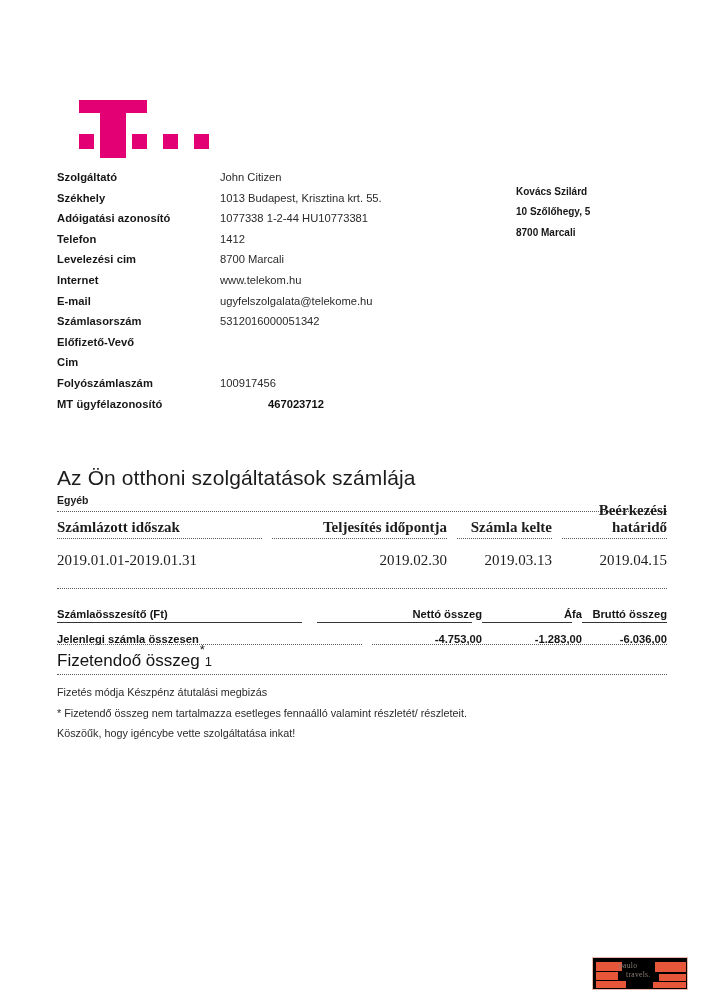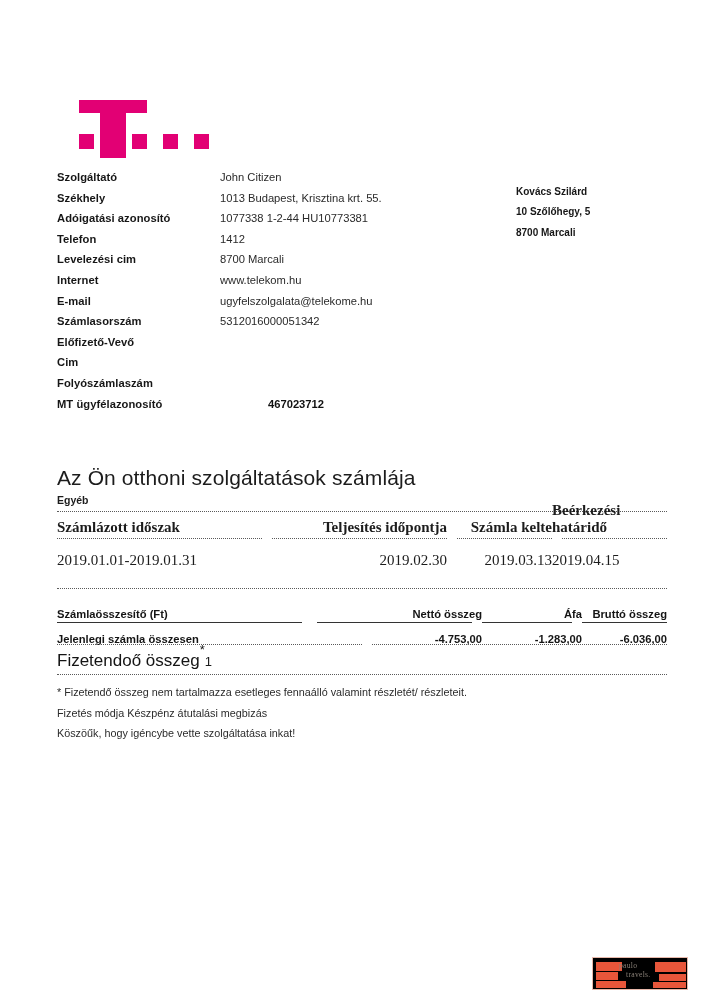--- a/index.html
+++ b/index.html
@@ -122,21 +122,21 @@
   .col {
     font-size: 15px;
     color: #1c1c1c;
     padding-bottom: 2px;
     font-family: Liberation Serif, serif;
   }
   .col.h { font-weight: bold; }
   .c1 { flex: 0 0 215px; text-align: left; }
   .c2 { flex: 0 0 175px; text-align: right; }
   .c3 { flex: 0 0 105px; text-align: right; }
-  .c4 { flex: 0 0 115px; text-align: left; }
+  .c4 { flex: 0 0 115px; text-align: right; }
 
   .seg-rules {
     position: relative;
     height: 3px;
   }
   .seg {
     position: absolute;
     top: 0;
     border-top: 1.6px dotted #5a5a5a;
     height: 0;
@@ -297,20 +297,21 @@
     <div class="info-row">
       <div class="info-label">Előfizető-Vevő</div>
       <div class="info-value"></div>
     </div>
     <div class="info-row">
       <div class="info-label">Cim</div>
       <div class="info-value"></div>
     </div>
     <div class="info-row">
       <div class="info-label">Folyószámlaszám</div>
+      <div class="info-value">100917456</div>
     </div>
     <div class="info-row">
       <div class="info-label">MT ügyfélazonosító</div>
       <div class="info-value bold">467023712</div>
     </div>
   </div>
 
   <div class="recipient">
     <div>Kovács Szilárd</div>
     <div>10 Szőlőhegy, 5</div>
@@ -369,22 +370,22 @@
   <div class="dotrule" style="left:57px;  top:644px; width:305px;"></div>
   <div class="dotrule" style="left:372px; top:644px; width:295px;"></div>
   <div class="dotrule" style="left:57px;  top:674px; width:610px;"></div>
 
   <div class="payable">
     <div class="payable-label"><span>Fizetendoő összeg</span><sup>*</sup></div>
     <div class="payable-value">1</div>
   </div>
 
   <div class="notes">
+    <div>Fizetés módja Készpénz átutalási megbizás</div>
     <div>* Fizetendő összeg nem tartalmazza esetleges fennaálló valamint részletét/ részleteit.</div>
-    <div>Fizetés módja Készpénz átutalási megbizás</div>
     <div>Köszöűk, hogy igéncybe vette szolgáltatása inkat!</div>
   </div>
 
   <div class="watermark">
     <div class="wm-bar" style="left:3px;  top:4px;  width:26px; height:9px;"></div>
     <div class="wm-bar" style="left:3px;  top:14px; width:22px; height:8px;"></div>
     <div class="wm-bar" style="left:3px;  top:23px; width:30px; height:7px;"></div>
     <div class="wm-bar" style="left:62px; top:4px;  width:31px; height:10px;"></div>
     <div class="wm-bar" style="left:66px; top:16px; width:27px; height:7px;"></div>
     <div class="wm-bar" style="left:60px; top:24px; width:33px; height:6px;"></div>

